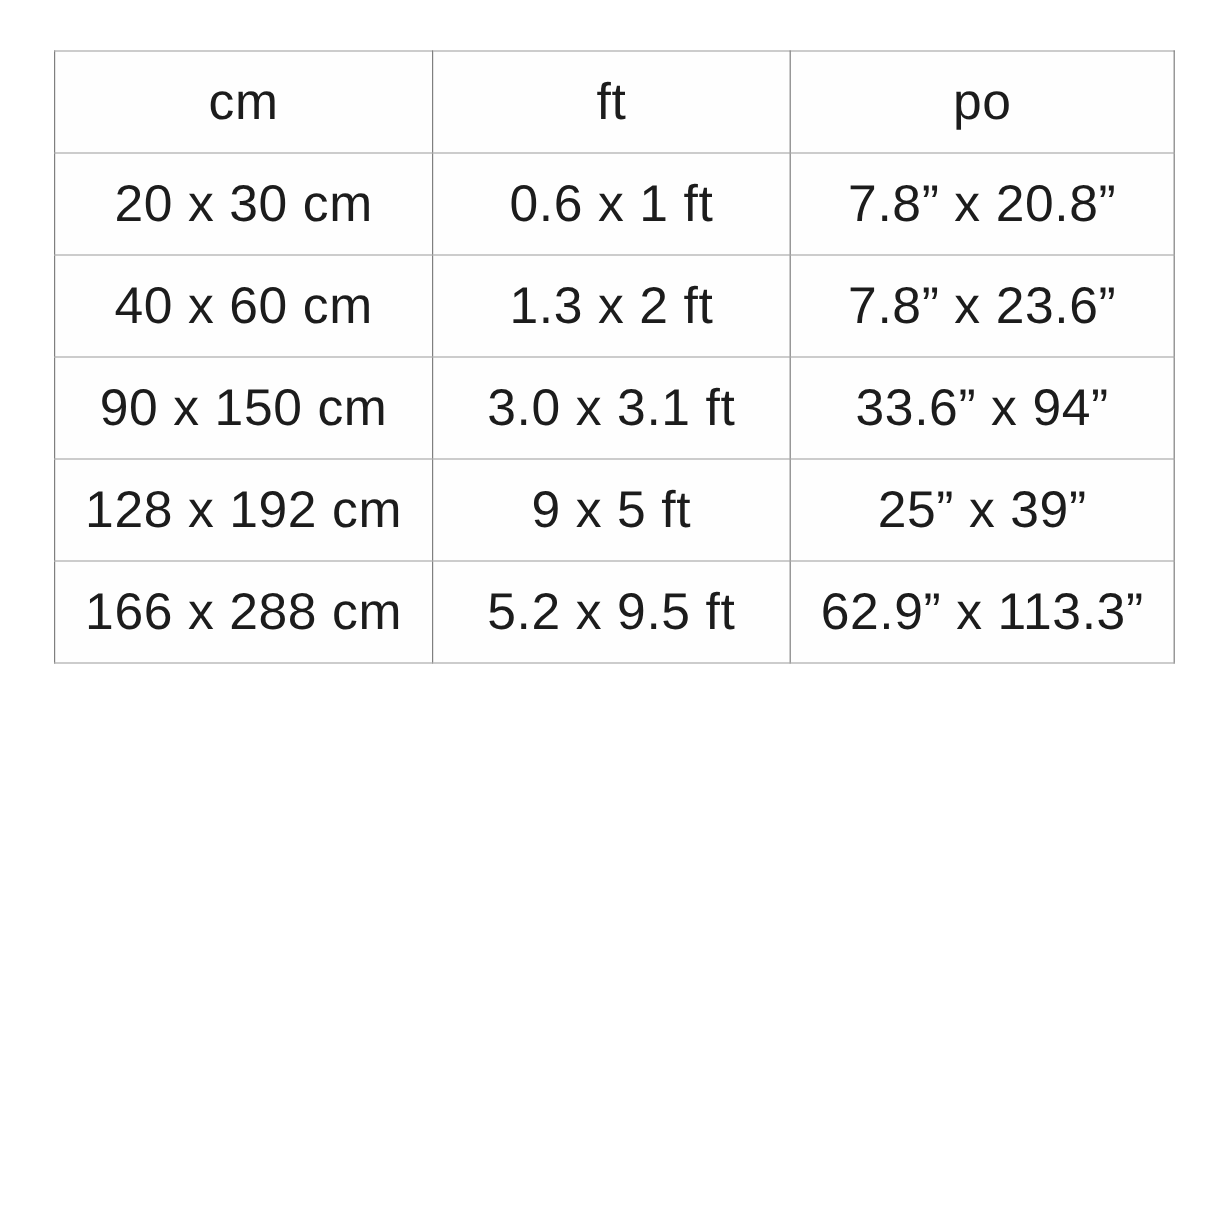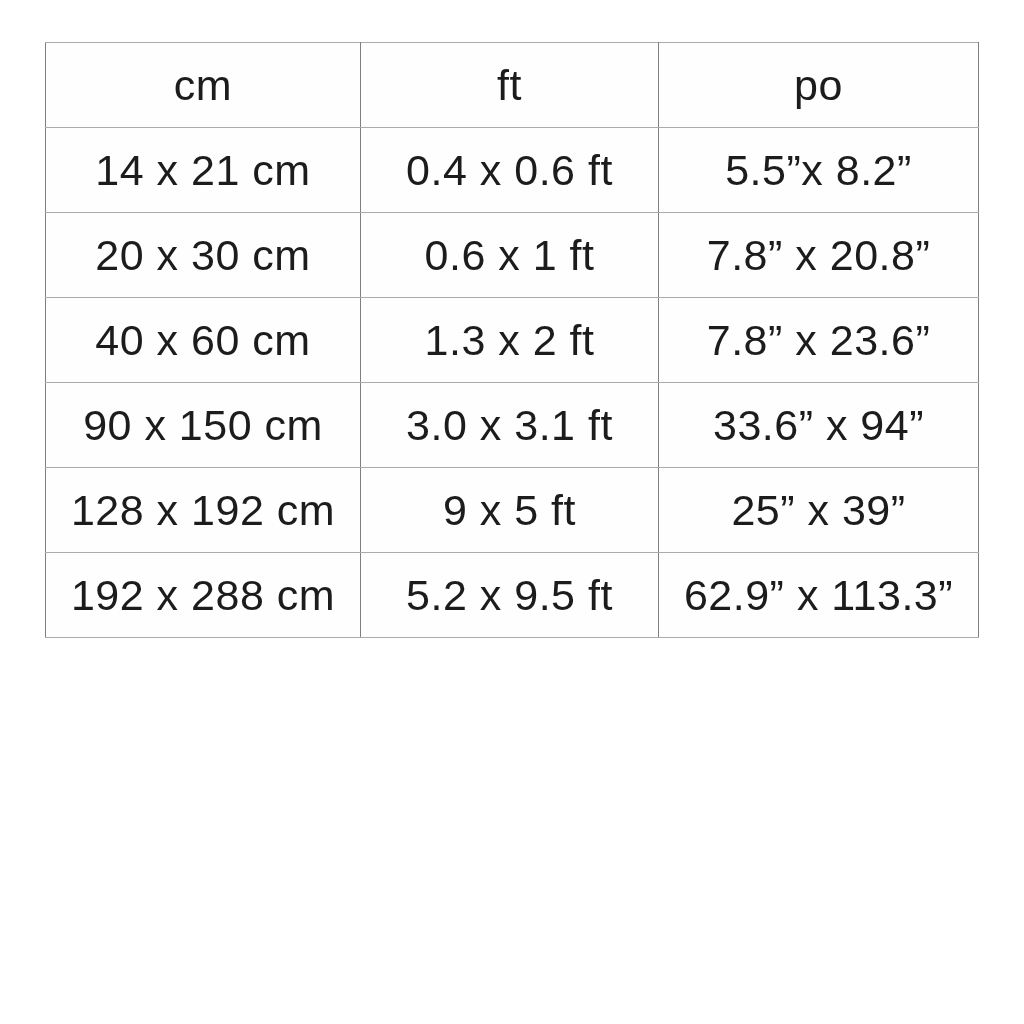--- a/index.html
+++ b/index.html
@@ -62,44 +62,39 @@
     </colgroup>
     <thead>
       <tr>
         <th>cm</th>
         <th>ft</th>
         <th>po</th>
       </tr>
     </thead>
     <tbody>
       <tr>
-        <td>14 x 21 cm</td>
-        <td>0.4 x 0.6 ft</td>
-        <td>5.5”x 8.2”</td>
-      </tr>
-      <tr>
         <td>20 x 30 cm</td>
         <td>0.6 x 1 ft</td>
         <td>7.8” x 20.8”</td>
       </tr>
       <tr>
         <td>40 x 60 cm</td>
         <td>1.3 x 2 ft</td>
         <td>7.8” x 23.6”</td>
       </tr>
       <tr>
         <td>90 x 150 cm</td>
         <td>3.0 x 3.1 ft</td>
         <td>33.6” x 94”</td>
       </tr>
       <tr>
         <td>128 x 192 cm</td>
         <td>9 x 5 ft</td>
         <td>25” x 39”</td>
       </tr>
       <tr>
-        <td>192 x 288 cm</td>
+        <td>166 x 288 cm</td>
         <td>5.2 x 9.5 ft</td>
         <td>62.9” x 113.3”</td>
       </tr>
     </tbody>
   </table>
 </div>
 
 </body></html>

